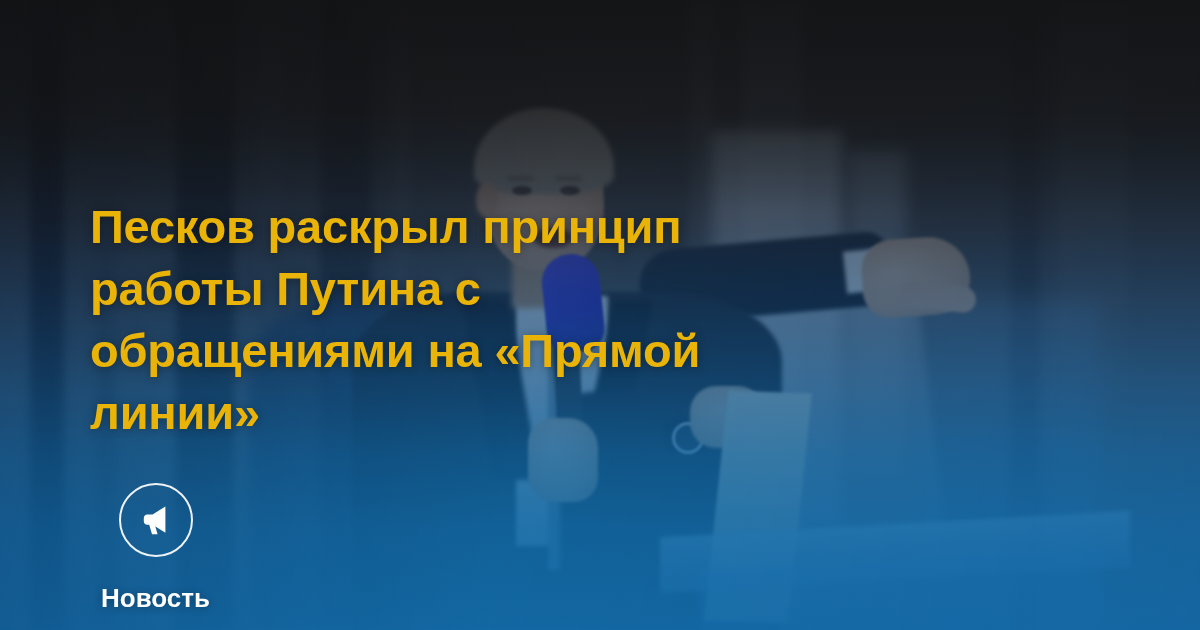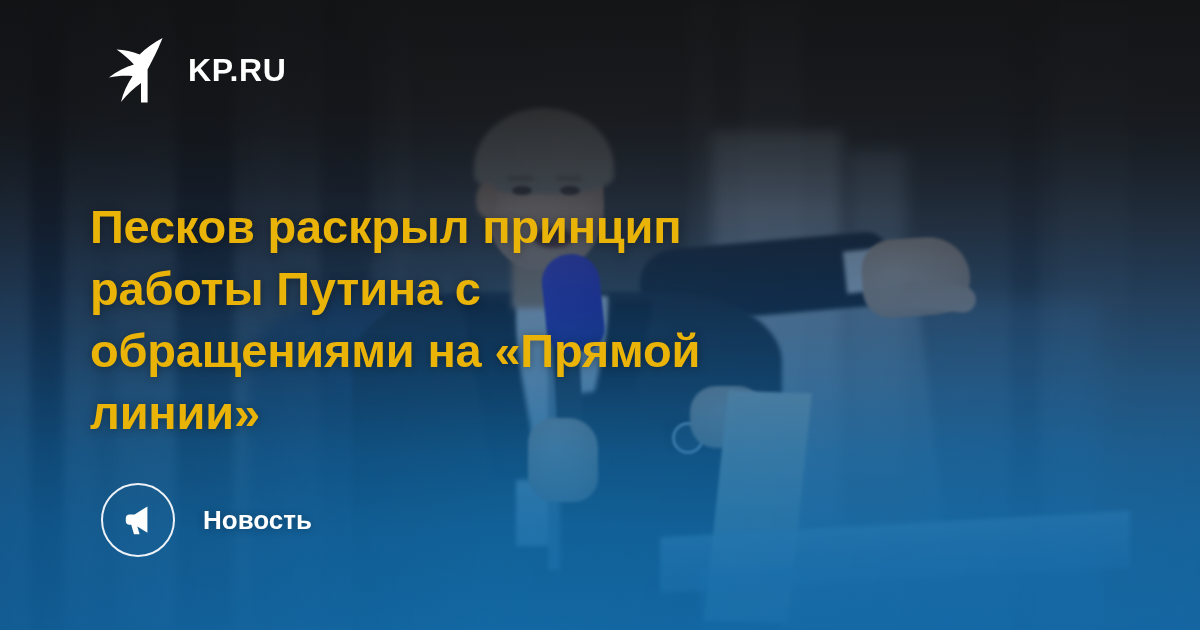--- a/index.html
+++ b/index.html
@@ -352,20 +352,21 @@
     text-shadow: 0 1px 10px rgba(0,0,0,.34);
   }
 
   .badge {
     position: absolute;
     left: 101px;
     top: 483px;
     display: flex;
     align-items: center;
     gap: 28px;
+    flex-direction: column;
   }
   .badge-circle {
     width: 70px; height: 70px;
     border-radius: 50%;
     border: 2px solid rgba(255,255,255,.92);
     display: flex; align-items: center; justify-content: center;
     flex: 0 0 auto;
   }
   .badge-circle svg { width: 34px; height: 34px; display: block; }
   .badge-label {
@@ -440,38 +441,20 @@
       <div class="podium-body"></div>
     </div>
   </div>
 
   <div class="wash"></div>
   <div class="wash-2"></div>
   <div class="vignette-top"></div>
 
   <div class="content">
 
-    <div class="brand">
-      <span class="brand-mark">
-        <svg viewBox="0 0 70 68" xmlns="http://www.w3.org/2000/svg" aria-hidden="true">
-          <path fill="#ffffff" d="M62.6 2.1 C54.0 6.4 46.2 12.0 39.6 18.6
-                                   C32.4 15.6 24.6 13.9 16.6 13.6
-                                   C23.2 18.1 29.0 23.1 33.9 28.6
-                                   C25.1 31.3 16.6 35.6 8.9 41.6
-                                   C17.0 39.9 25.0 39.4 32.6 40.1
-                                   C27.2 48.1 23.3 56.8 21.0 66.0
-                                   C27.2 58.3 34.0 51.9 41.0 47.0
-                                   L41.0 66.6 L47.6 66.6 L47.6 33.6
-                                   C53.2 23.0 58.4 12.5 62.6 2.1 Z"></path>
-          <path fill="#ffffff" d="M41.6 30.8 C46.0 24.0 51.8 17.2 58.8 10.8
-                                   C54.2 19.0 49.0 26.6 43.6 33.2 Z"></path>
-        </svg>
-      </span>
-      <span class="brand-name">KP.RU</span>
-    </div>
 
     <h1 class="headline">Песков раскрыл принцип работы Путина с обращениями на «Прямой линии»</h1>
 
     <div class="badge">
       <span class="badge-circle">
         <svg viewBox="0 0 34 34" xmlns="http://www.w3.org/2000/svg" aria-hidden="true">
           <path fill="#ffffff" d="M26.4 3.4 L13.6 11.4 L8.4 11.4
                                    C6.3 11.4 4.8 12.9 4.8 15.0
                                    L4.8 18.2 C4.8 20.3 6.3 21.8 8.4 21.8
                                    L10.2 21.8 L13.0 31.2 L18.6 31.2

